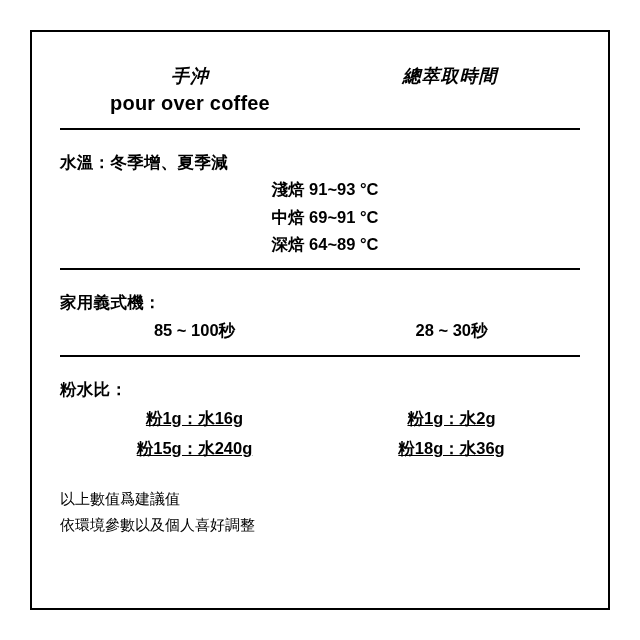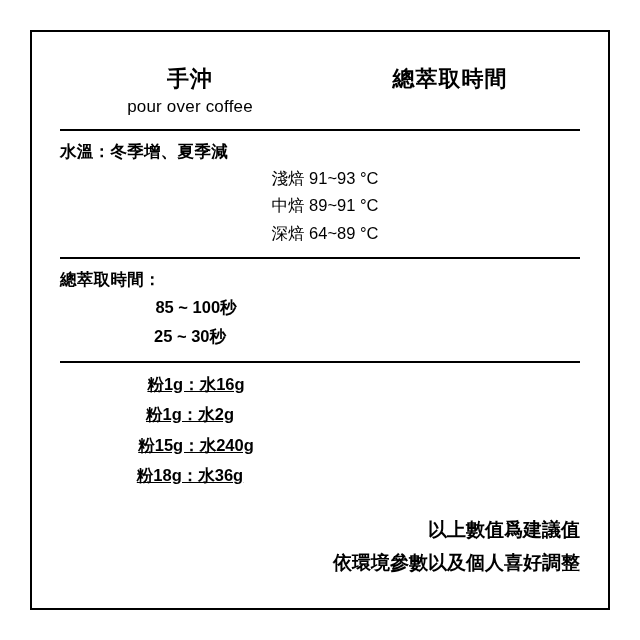--- a/index.html
+++ b/index.html
@@ -37,62 +37,64 @@
   .header {
     display: flex;
     flex-direction: row;
     padding-top: 10px;
   }
   .header .col {
     width: 50%;
     text-align: center;
   }
   .title-cn {
-    font-size: 22px;
+    font-size: 18px;
     font-weight: bold;
     letter-spacing: 1px;
     line-height: 1.35;
+    font-style: italic;
   }
   .title-en {
-    font-size: 17px;
-    font-weight: normal;
+    font-size: 20px;
+    font-weight: bold;
     line-height: 1.5;
     letter-spacing: 0.2px;
   }
 
   
   .rule {
     border-top: 2px solid #000000;
     margin: 10px 0 0 0;
     height: 0;
   }
 
   
   .section {
     padding-top: 6px;
+    margin-top: 12px;
   }
   .label-line {
     font-size: 16.5px;
     font-weight: bold;
     line-height: 1.7;
     letter-spacing: 0.3px;
   }
   .center-lines {
     text-align: center;
     font-size: 16.5px;
-    font-weight: normal;
+    font-weight: bold;
     line-height: 1.65;
   }
   .center-lines .line {
     padding-left: 10px;
   }
 
   .two-col {
     display: flex;
-    flex-direction: column;
+    flex-direction: row;
   }
   .two-col .col {
     width: 50%;
     text-align: center;
     font-size: 16.5px;
     font-weight: bold;
     line-height: 1.75;
   }
   .two-col .col.left { padding-left: 6px; }
 
@@ -100,23 +102,23 @@
 
   
   .water-note {
     font-size: 16.5px;
     font-weight: bold;
     letter-spacing: 0.2px;
     padding-top: 16px;
     line-height: 1.6;
   }
   .closing {
-    text-align: right;
-    font-size: 19px;
-    font-weight: bold;
+    text-align: left;
+    font-size: 15px;
+    font-weight: normal;
     line-height: 1.75;
     padding-top: 22px;
   }
 </style>
 </head>
 <body>
 
 <div class="page">
   <div class="card">
 
@@ -129,38 +131,39 @@
         <div class="title-cn">總萃取時間</div>
       </div>
     </div>
 
     <div class="rule"></div>
 
     <div class="section">
       <div class="label-line">水溫：冬季增、夏季減</div>
       <div class="center-lines">
         <div class="line">淺焙 91~93 °C</div>
-        <div class="line">中焙 89~91 °C</div>
+        <div class="line">中焙 69~91 °C</div>
         <div class="line">深焙 64~89 °C</div>
       </div>
     </div>
 
     <div class="rule"></div>
 
     <div class="section">
-      <div class="label-line">總萃取時間：</div>
+      <div class="label-line">家用義式機：</div>
       <div class="two-col">
         <div class="col left">85 ~ 100秒</div>
-        <div class="col">25 ~ 30秒</div>
+        <div class="col">28 ~ 30秒</div>
       </div>
     </div>
 
     <div class="rule"></div>
 
     <div class="section ratio-rows">
+      <div class="label-line">粉水比：</div>
       <div class="two-col">
         <div class="col left">粉1g：水16g</div>
         <div class="col">粉1g：水2g</div>
       </div>
       <div class="two-col">
         <div class="col left">粉15g：水240g</div>
         <div class="col">粉18g：水36g</div>
       </div>
     </div>
 

